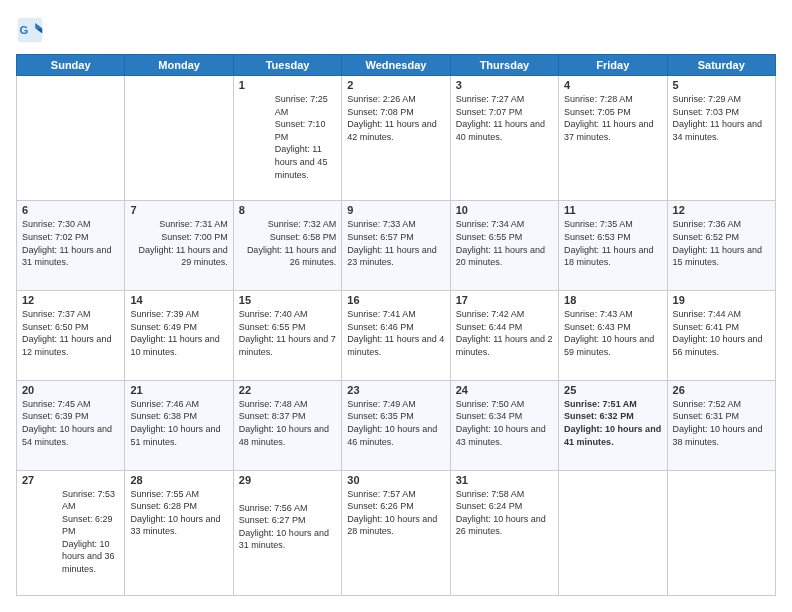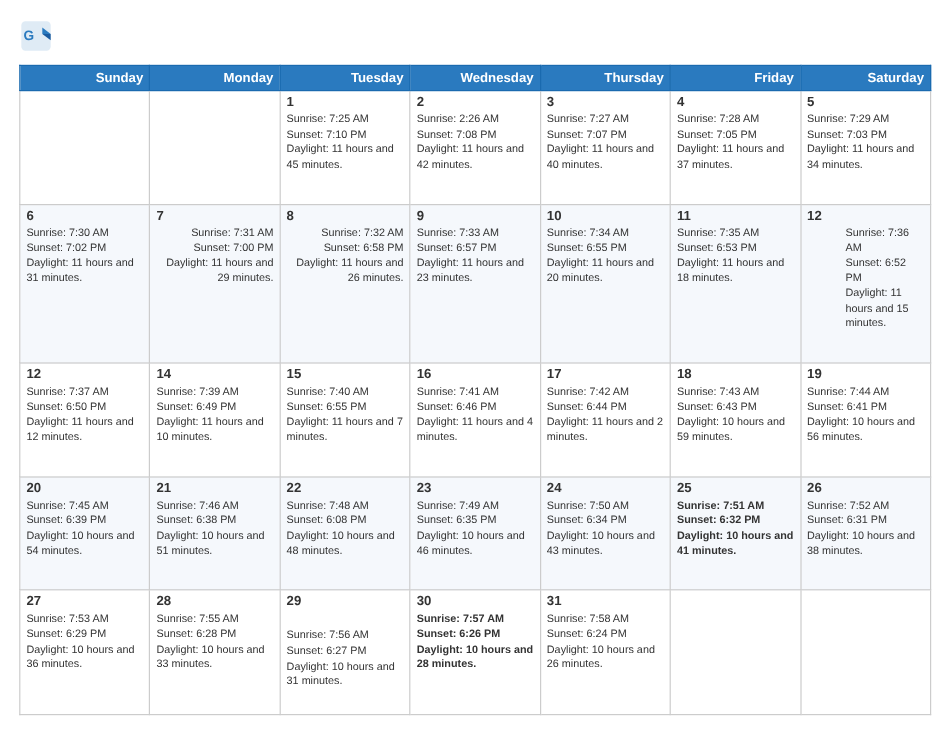--- a/index.html
+++ b/index.html
@@ -56,21 +56,21 @@
     .calendar {
       width: 100%;
       border-collapse: collapse;
       flex: 1;
     }
     .calendar th {
       background: #2a7abf;
       color: #fff;
       font-size: 11px;
       font-weight: bold;
-      text-align: right;
+      text-align: center;
       padding: 4px 5px;
       border: 1px solid #1a6aaf;
     }
     .calendar td {
       border: 1px solid #ccc;
       vertical-align: top;
       padding: 3px 5px;
       font-size: 9.5px;
       color: #333;
       width: calc(100% / 7);
@@ -129,21 +129,21 @@
           <th>Friday</th>
           <th>Saturday</th>
         </tr>
     </thead>
     <tbody id="calendar-body">
         <tr>
           <td class="empty-cell"></td>
           <td class="empty-cell"></td>
           <td>
             <span class="day-num">1</span>
-            <div class="day-info" style="white-space: pre-line;">Sunrise: 7:25 AM
+            <div class="day-info" style="white-space: pre-line; margin-left: 36px;">Sunrise: 7:25 AM
 Sunset: 7:10 PM
 Daylight: 11 hours and 45 minutes.</div>
           </td>
           <td>
             <span class="day-num">2</span>
             <div class="day-info" style="white-space: pre-line;">Sunrise: 2:26 AM
 Sunset: 7:08 PM
 Daylight: 11 hours and 42 minutes.</div>
           </td>
           <td>
@@ -197,21 +197,21 @@
 Daylight: 11 hours and 20 minutes.</div>
           </td>
           <td>
             <span class="day-num">11</span>
             <div class="day-info" style="white-space: pre-line;">Sunrise: 7:35 AM
 Sunset: 6:53 PM
 Daylight: 11 hours and 18 minutes.</div>
           </td>
           <td>
             <span class="day-num">12</span>
-            <div class="day-info" style="white-space: pre-line; margin-left: 32px;">Sunrise: 7:36 AM
+            <div class="day-info" style="white-space: pre-line;">Sunrise: 7:36 AM
 Sunset: 6:52 PM
 Daylight: 11 hours and 15 minutes.</div>
           </td>
         </tr>
         <tr>
           <td>
             <span class="day-num">12</span>
             <div class="day-info" style="white-space: pre-line;">Sunrise: 7:37 AM
 Sunset: 6:50 PM
 Daylight: 11 hours and 12 minutes.</div>
@@ -262,21 +262,21 @@
           </td>
           <td>
             <span class="day-num">21</span>
             <div class="day-info" style="white-space: pre-line;">Sunrise: 7:46 AM
 Sunset: 6:38 PM
 Daylight: 10 hours and 51 minutes.</div>
           </td>
           <td>
             <span class="day-num">22</span>
             <div class="day-info" style="white-space: pre-line;">Sunrise: 7:48 AM
-Sunset: 6:08 PM
+Sunset: 8:37 PM
 Daylight: 10 hours and 48 minutes.</div>
           </td>
           <td>
             <span class="day-num">23</span>
             <div class="day-info" style="white-space: pre-line;">Sunrise: 7:49 AM
 Sunset: 6:35 PM
 Daylight: 10 hours and 46 minutes.</div>
           </td>
           <td>
             <span class="day-num">24</span>
@@ -293,39 +293,39 @@
           <td>
             <span class="day-num">26</span>
             <div class="day-info" style="white-space: pre-line;">Sunrise: 7:52 AM
 Sunset: 6:31 PM
 Daylight: 10 hours and 38 minutes.</div>
           </td>
         </tr>
         <tr>
           <td>
             <span class="day-num">27</span>
-            <div class="day-info" style="white-space: pre-line;">Sunrise: 7:53 AM
+            <div class="day-info" style="white-space: pre-line; margin-left: 40px;">Sunrise: 7:53 AM
 Sunset: 6:29 PM
 Daylight: 10 hours and 36 minutes.</div>
           </td>
           <td>
             <span class="day-num">28</span>
             <div class="day-info" style="white-space: pre-line;">Sunrise: 7:55 AM
 Sunset: 6:28 PM
 Daylight: 10 hours and 33 minutes.</div>
           </td>
           <td>
             <span class="day-num">29</span>
             <div class="day-info" style="white-space: pre-line; margin-top: 16px;">Sunrise: 7:56 AM
 Sunset: 6:27 PM
 Daylight: 10 hours and 31 minutes.</div>
           </td>
           <td>
             <span class="day-num">30</span>
-            <div class="day-info" style="white-space: pre-line; font-weight: bold;">Sunrise: 7:57 AM
+            <div class="day-info" style="white-space: pre-line;">Sunrise: 7:57 AM
 Sunset: 6:26 PM
 Daylight: 10 hours and 28 minutes.</div>
           </td>
           <td>
             <span class="day-num">31</span>
             <div class="day-info" style="white-space: pre-line;">Sunrise: 7:58 AM
 Sunset: 6:24 PM
 Daylight: 10 hours and 26 minutes.</div>
           </td>
           <td class="empty-cell"></td>

